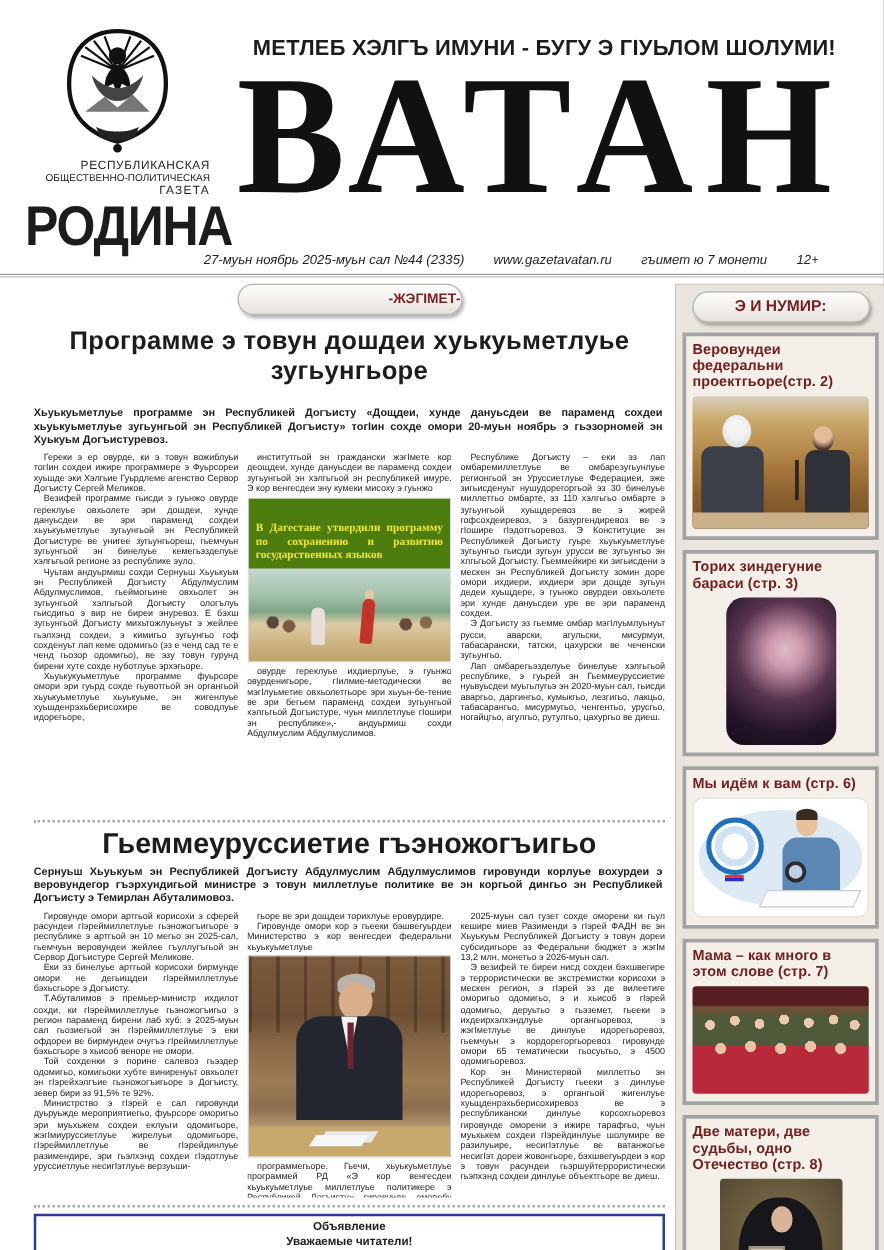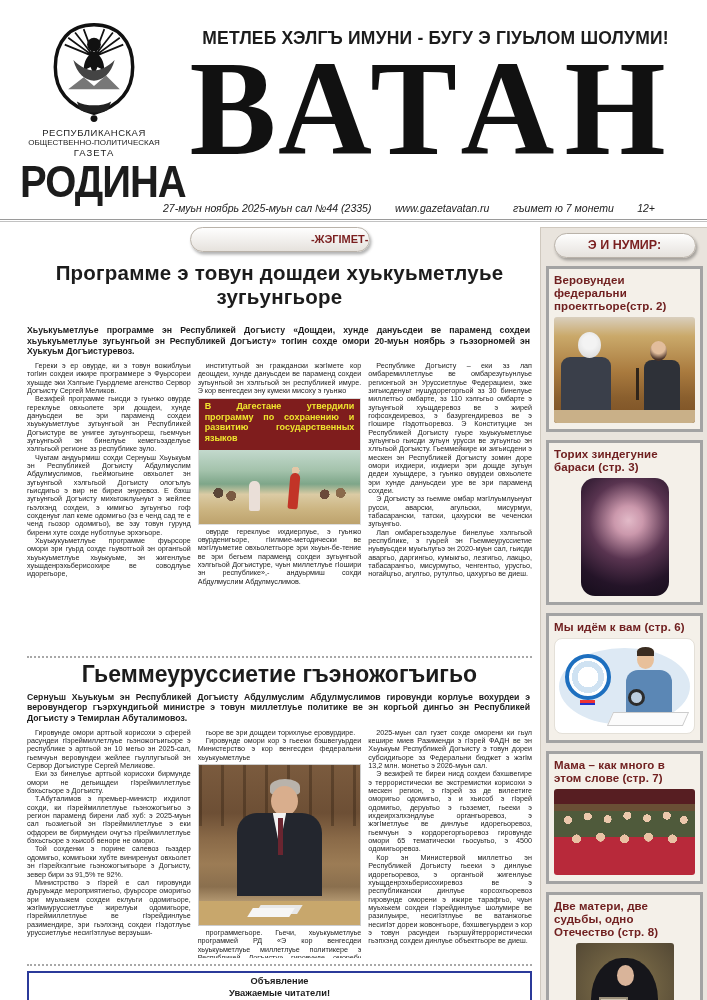--- a/index.html
+++ b/index.html
@@ -6,21 +6,21 @@
   .page {
     position:relative; width:707px; height:1000px; margin:0 auto;
     background:#ffffff; overflow:hidden;
     font-family:"Liberation Sans", sans-serif; color:#1c1c1c;
   }
 
   
   .masthead { position:relative; height:219px; }
   .logo-area { position:absolute; left:20px; top:22px; width:148px; text-align:center; }
   .emblem { width:86px; height:102px; margin:0 auto; display:block; }
-  .pub-lines { margin-top:4px; line-height:1.12; color:#222; }
+  .pub-lines { margin-top:4px; line-height:1.12; color:#222;text-align:right; }
   .pub-l1 { font-size:9.5px; letter-spacing:0.5px; }
   .pub-l2 { font-size:8px; }
   .pub-l3 { font-size:9.5px; letter-spacing:1px; }
   .rodina { font-size:40px; font-weight:bold; letter-spacing:-1px; line-height:0.95;
             transform:scaleY(1.12); transform-origin:top center; margin-top:2px; }
   .slogan { position:absolute; left:170px; right:6px; top:28px; text-align:center;
             font-weight:bold; font-size:17.5px; letter-spacing:0.2px; }
   .vatan { position:absolute; left:160px; right:2px; top:38px; text-align:center;
            font-family:"Liberation Serif", serif; font-weight:bold; font-size:130px;
            line-height:1.06; letter-spacing:10px; transform:scaleY(1.04); transform-origin:top; color:#111; }
@@ -48,22 +48,22 @@
   .lead { font-weight:bold; font-size:8.7px; line-height:1.22; text-align:justify; margin:0 2px 5px 0; }
   .cols { display:flex; gap:7px; }
   .col { flex:1; font-size:7.2px; line-height:1.16; text-align:justify; overflow:hidden; }
   .cols-a1 .col { height:288px; }
   .cols-a2 .col { height:229px; }
   .col p { margin:0; text-indent:8px; }
   .divider { border-top:2px dotted #a8a8a8; margin:6px 0 3px; }
 
   
   .a1-img { margin:3px 0; border:1px solid #ddd; }
-  .img-head { background:#7f1d1d; padding:2px 6px 6px; font-weight:bold; font-size:9px;
-              line-height:1.18; color:#f0e62e; text-indent:0 !important; }
+  .img-head { background:#4d7c0f; padding:18px 6px 6px; font-weight:bold; font-size:9px;
+              line-height:1.18; color:#f0e62e; text-indent:0 !important;font-family:Liberation Serif, serif; }
   .img-scene { position:relative; height:74px; overflow:hidden;
     background:linear-gradient(180deg,#c3d9cd 0%,#a3c2ab 28%,#7ea689 46%,#dbcba4 60%,#ccb582 80%,#bda26c 100%); }
   .s1r { position:absolute; left:56%; top:32%; width:10px; height:36px; background:#c23427;
          border-radius:5px 5px 2px 2px; transform:rotate(5deg); }
   .s1w { position:absolute; left:31%; top:42%; width:11px; height:30px; background:#eadfd8;
          border-radius:5px 5px 2px 2px; }
   .img-scene::before { content:""; position:absolute; inset:0; background-image:
       radial-gradient(circle 5px at 12% 58%, #5a4638 98%, transparent),
       radial-gradient(circle 5px at 20% 62%, #7a5a42 98%, transparent),
       radial-gradient(circle 5px at 78% 60%, #6b4a3a 98%, transparent),

